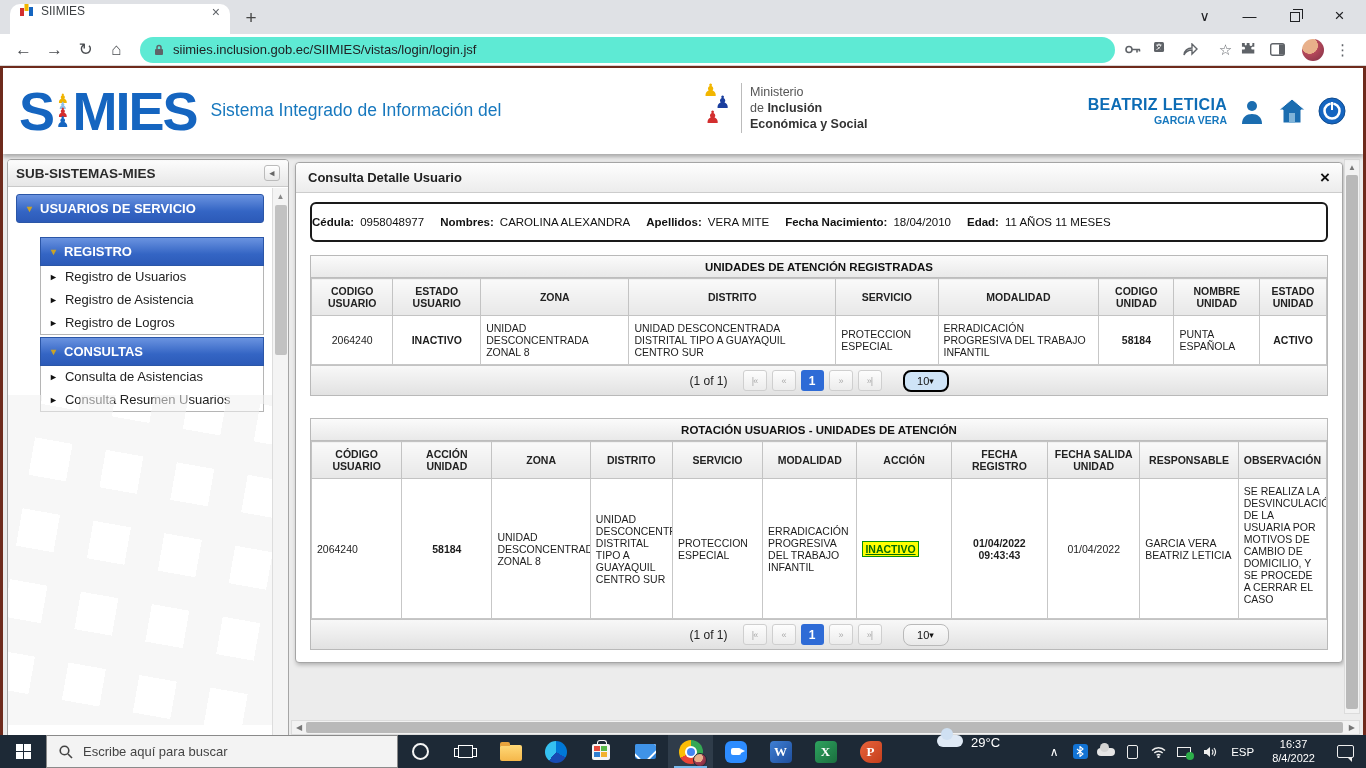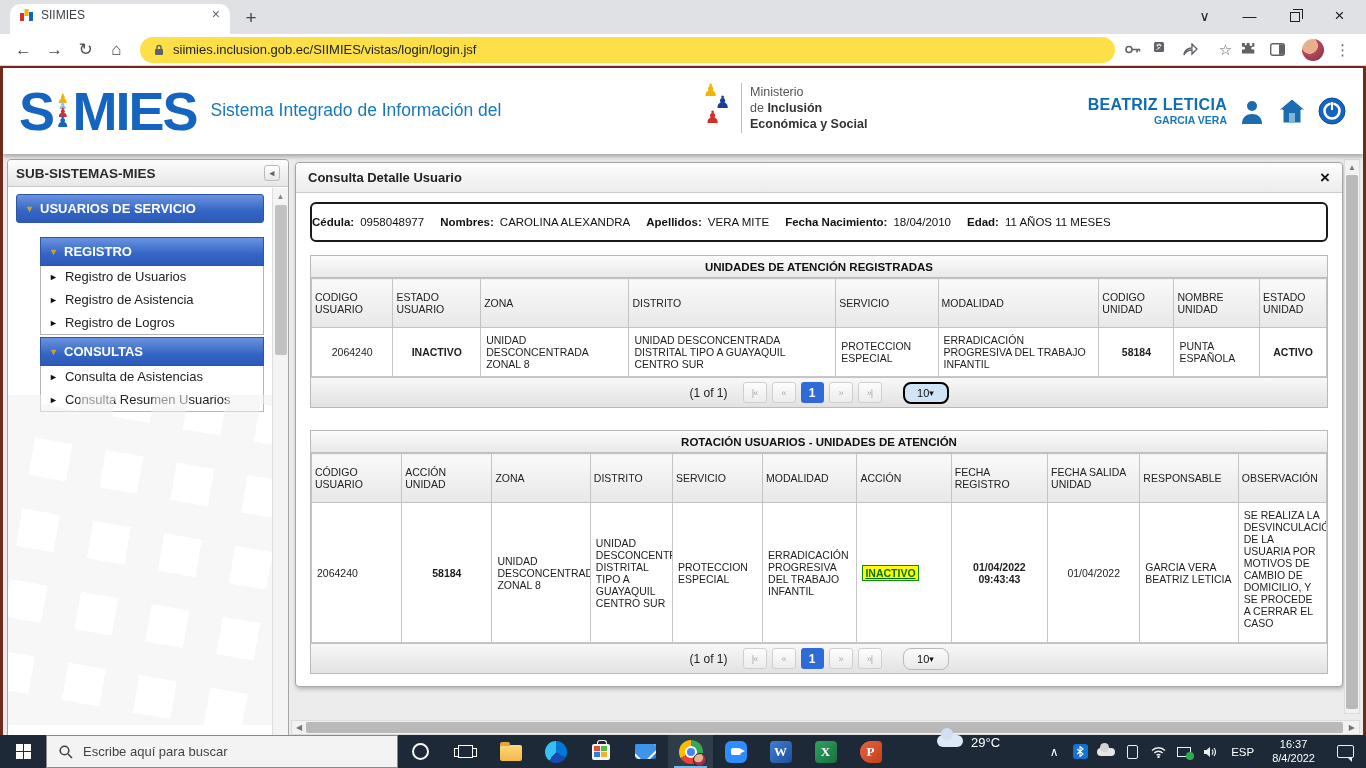--- a/index.html
+++ b/index.html
@@ -1,30 +1,30 @@
 <!DOCTYPE html>
 <html><head>
 <meta charset="utf-8">
 <style>
   *{box-sizing:border-box;margin:0;padding:0}
   body{width:1366px;height:768px;margin:0;font-family:"Liberation Sans",sans-serif;overflow:hidden;background:#fff}
 
   
   .tabstrip{height:34px;background:#dfe1e5;display:flex;align-items:flex-end;position:relative}
-  .tab{width:220px;height:30px;background:#fff;border-radius:10px 10px 0 0;margin-left:10px;display:flex;align-items:flex-end;gap:8px;padding:12px 10px;font-size:12px;color:#3c4043}
+  .tab{width:220px;height:30px;background:#fff;border-radius:10px 10px 0 0;margin-left:10px;display:flex;align-items:flex-start;gap:8px;padding:0 10px;font-size:12px;color:#3c4043}
   .tab-title{flex:1;white-space:nowrap;overflow:hidden}
   .tab-close{color:#5f6368;font-size:14px;cursor:default}
   .newtab{width:30px;height:28px;margin:0 0 2px 6px;font-size:19px;color:#474747;display:flex;align-items:center;justify-content:center}
   .winctl{position:absolute;right:4px;top:0;height:32px;display:flex;align-items:center}
   .winctl .wbtn{width:45px;text-align:center;font-size:14px;color:#202124}
   .restore-ic{display:inline-block;width:10px;height:10px;border:1.5px solid #202124;position:relative;top:1px}
   .restore-ic::before{content:"";position:absolute;left:2px;top:-4px;width:9px;height:9px;border-top:1.5px solid #202124;border-right:1.5px solid #202124}
   .toolbar{height:32px;background:#fff;display:flex;align-items:center;padding:0 10px;gap:4px;border-bottom:1px solid #d7d7d7}
   .nav-ic{font-size:17px;color:#494c50;width:27px;text-align:center}
-  .urlbar{flex:1;height:26px;background:#fde047;border-radius:13px;display:flex;align-items:center;padding:0 14px;gap:9px;font-size:13px;color:#202124;margin:0 6px}
+  .urlbar{flex:1;height:26px;background:#5eead4;border-radius:13px;display:flex;align-items:center;padding:0 14px;gap:9px;font-size:13px;color:#202124;margin:0 6px}
   .tb-right{display:flex;align-items:center;gap:2px}
   .tb-right .tbic{width:27px;text-align:center;font-size:15px;color:#5f6368}
   .avatar{width:22px;height:22px;border-radius:50%;background:radial-gradient(circle at 35% 30%,#e8b08a 0 38%,#b5485a 40%,#7e2f45 100%);margin:0 3px}
 
   
   .page{position:relative;height:669px;border-left:3px solid #6e2a1c;border-right:3px solid #6e2a1c;border-top:2px solid #6e2a1c;background:#ececec;overflow:hidden}
 
   
   .siteheader{height:86px;background:#fff;display:flex;align-items:center;padding:0 16px;box-shadow:0 3px 4px rgba(0,0,0,.28);position:relative;z-index:5}
   .logo{display:flex;align-items:center;gap:2px}
@@ -67,21 +67,21 @@
   
   .mainpanel{position:absolute;left:292px;top:8px;width:1048px;background:#fff;border:1px solid #a5a5a5;border-radius:4px;box-shadow:1px 2px 4px rgba(0,0,0,.25)}
   .mp-title{height:30px;background:linear-gradient(#fefefe,#ececec);border-bottom:1px solid #ccc;display:flex;align-items:center;padding:0 12px;font-size:13px;font-weight:bold;color:#222;border-radius:4px 4px 0 0}
   .mp-close{margin-left:auto;font-size:17px;font-weight:bold;color:#111}
   .mp-body{padding:9px 14px 12px 14px}
   .infobox{border:2px solid #1a1a1a;border-radius:6px;height:40px;display:flex;align-items:center;gap:6px;padding:0 0;font-size:11.5px;color:#111;white-space:nowrap}
   .infobox b{margin-left:10px}
   .tblwrap{margin-top:13px;border:1px solid #b9b9b9}
   .tcaption{height:22px;background:linear-gradient(#fbfbfb,#e9e9e9);border-bottom:1px solid #bdbdbd;display:flex;align-items:center;justify-content:center;font-size:11.5px;font-weight:bold;color:#111}
   table.dt{width:100%;border-collapse:collapse;table-layout:fixed;font-size:10.5px;color:#1d1d1d}
-  table.dt th{background:linear-gradient(#fafafa,#e8e8e8);border:1px solid #c3c3c3;font-weight:normal;text-align:left;padding:12px 3px;color:#222}
+  table.dt th{background:linear-gradient(#fafafa,#e8e8e8);border:1px solid #c3c3c3;font-weight:bold;text-align:center;padding:6px 3px;color:#222}
   table.dt td{border:1px solid #c7c7c7;padding:6px 5px;vertical-align:middle;overflow:hidden}
   td.ctr{text-align:center}
   td.bld{font-weight:bold}
   .badge{display:inline-block;background:#ffff00;border:1px solid #079107;color:#056e05;font-weight:bold;text-decoration:underline;padding:1px 2px}
   .pagbar{height:30px;background:linear-gradient(#f8f8f8,#e2e2e2);border-top:1px solid #c3c3c3;display:flex;align-items:center;justify-content:center;gap:5px;font-size:12px}
   .pg-label{font-weight:normal;color:#222;margin-right:10px}
   .pgbtn{min-width:24px;height:21px;border:1px solid #cfcfcf;border-radius:3px;background:linear-gradient(#fdfdfd,#ececec);color:#a9a9a9;font-size:9px;display:flex;align-items:center;justify-content:center;letter-spacing:-1px}
   .pgcur{min-width:23px;height:21px;border-radius:3px;background:#2e6bd6;color:#fff;font-weight:bold;font-size:12px;display:flex;align-items:center;justify-content:center}
   .rowsdd{height:22px;min-width:46px;border:1px solid #b9b9b9;border-radius:8px;background:linear-gradient(#fbfbfb,#e9e9e9);display:flex;align-items:center;justify-content:center;font-size:11px;color:#111;margin-left:16px}
   .rowsdd.focus{border:2px solid #000;background:#cfe4f7}

